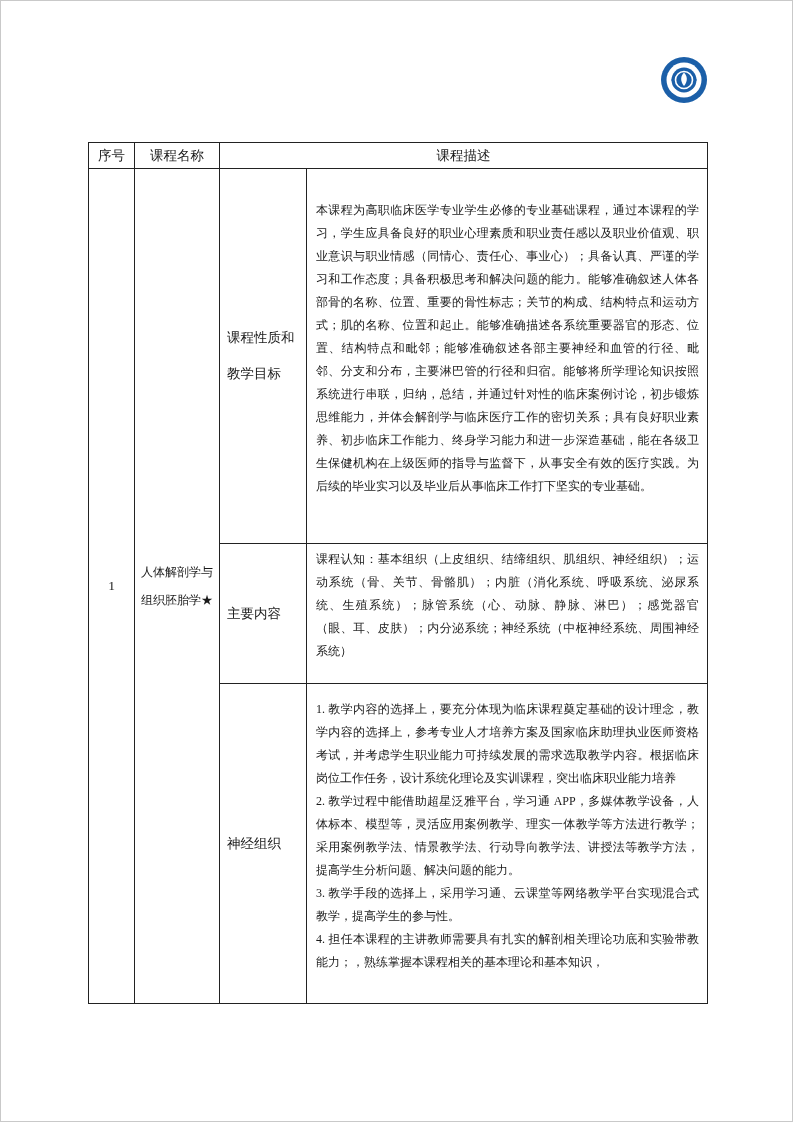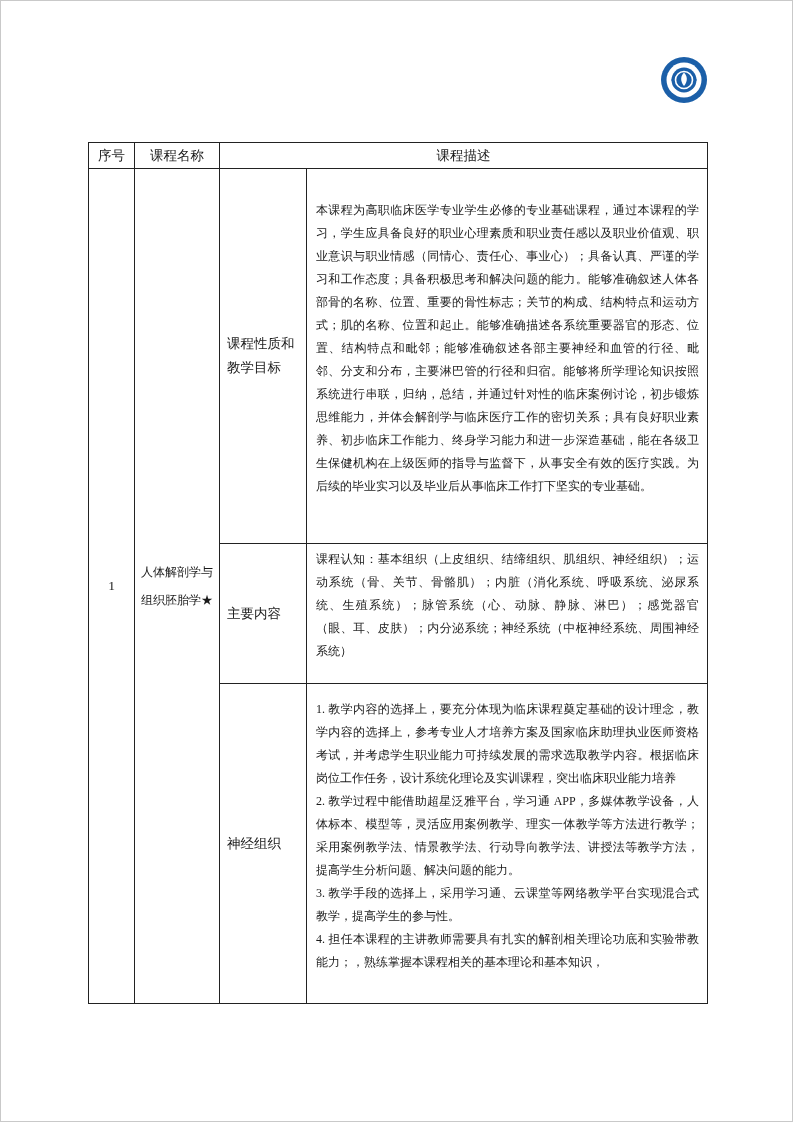--- a/index.html
+++ b/index.html
@@ -48,21 +48,21 @@
   table.course { border-collapse:collapse; width:100%; table-layout:fixed; }
   table.course th, table.course td {
     border:1px solid #222222;
     vertical-align:middle;
     font-weight:normal;
   }
   table.course { border:1.5px solid #222222; }
   th.hdr { height:26px; font-size:13.5px; text-align:center; }
   td.no-cell { text-align:center; font-size:13.5px; }
   td.name-cell { font-size:12px; line-height:28px; padding:4px 6px; text-align:left; }
-  td.label-cell { font-size:13.5px; line-height:24px; padding:4px 7px; text-align:left; }
+  td.label-cell { font-size:13.5px; line-height:36px; padding:4px 7px; text-align:left; }
   td.desc-cell { font-size:12px; line-height:23px; text-align:justify; padding:4px 8px 20px 9px; }
   td.desc-cell p { text-align:justify; }
   tr.sec-row-1 td.desc-cell { height:375px; }
   tr.sec-row-2 td.desc-cell { height:135px; }
   tr.sec-row-3 td.desc-cell { height:320px; }
   
   .page-footer {
     position:absolute; top:1030px; left:0; width:100%;
     text-align:center; font-size:13px;
   }

